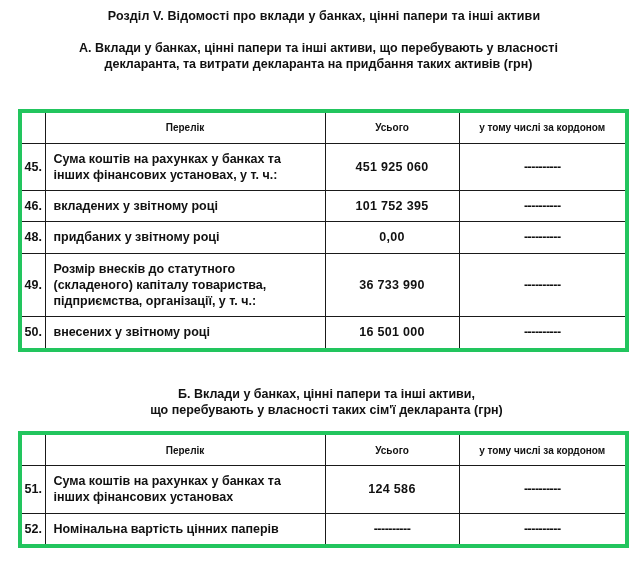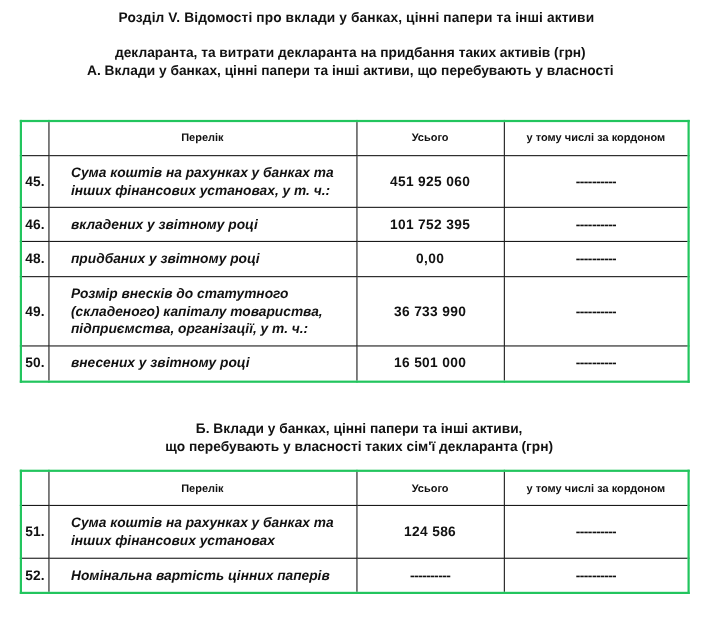--- a/index.html
+++ b/index.html
@@ -36,21 +36,21 @@
   }
   .section-heading.b {
     margin-top: 34px;
     margin-left: 16px;
   }
   table.decl {
     border-collapse: collapse;
     table-layout: fixed;
     width: 607px;
     margin-left: 18px;
-    border: 2px solid #22c55e;
+    border: 4px solid #22c55e;
   }
   table.decl.a { margin-top: 36px; }
   table.decl.b { margin-top: 13px; }
   table.decl td, table.decl th {
     border: 1px solid #1a1a1a;
     vertical-align: middle;
     font-size: 12.5px;
     font-weight: bold;
   }
   col.c-num    { width: 25px; }
@@ -63,44 +63,43 @@
     font-weight: bold;
     text-align: center;
     padding: 2px 2px;
   }
   td.num {
     text-align: center;
     padding: 4px 1px;
   }
   td.label {
     text-align: left;
-    padding: 7px 14px 7px 20px;
+    padding: 7px 14px 7px 8px;
     line-height: 1.3;
-    font-style: italic;
   }
   td.val {
     text-align: center;
     padding: 7px 2px;
     letter-spacing: 0.3px;
   }
   td.dash {
     font-weight: bold;
     letter-spacing: -0.5px;
   }
 </style>
 </head>
 <body>
 
 <div class="page">
 
   <div class="doc-title">Розділ V. Відомості про вклади у банках, цінні папери та інші активи</div>
 
   <div class="section-heading a">
+    <div>А. Вклади у банках, цінні папери та інші активи, що перебувають у власності</div>
     <div>декларанта, та витрати декларанта на придбання таких активів (грн)</div>
-    <div>А. Вклади у банках, цінні папери та інші активи, що перебувають у власності</div>
   </div>
 
   <table class="decl a">
     <colgroup>
       <col class="c-num">
         <col class="c-label">
         <col class="c-total">
         <col class="c-abroad">
     </colgroup>
     <tbody>

